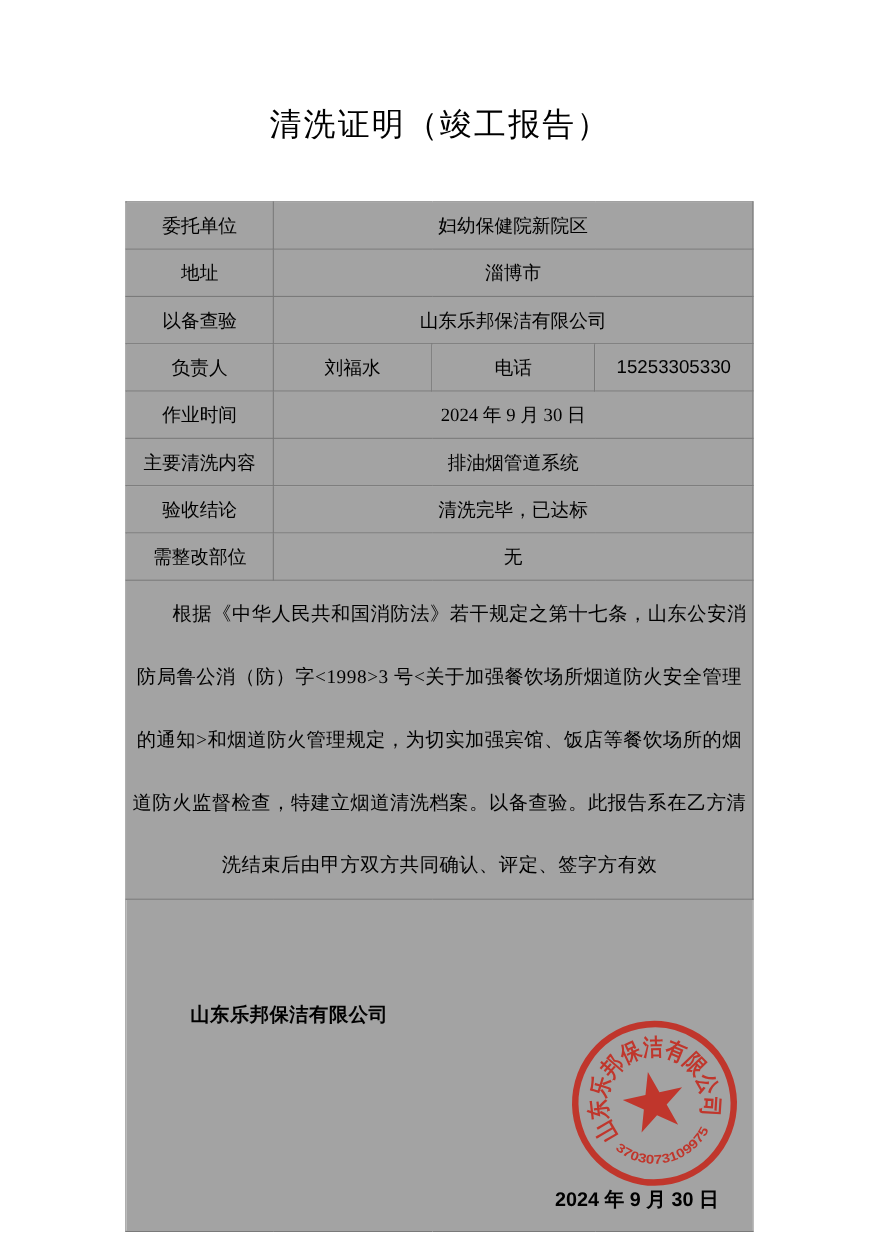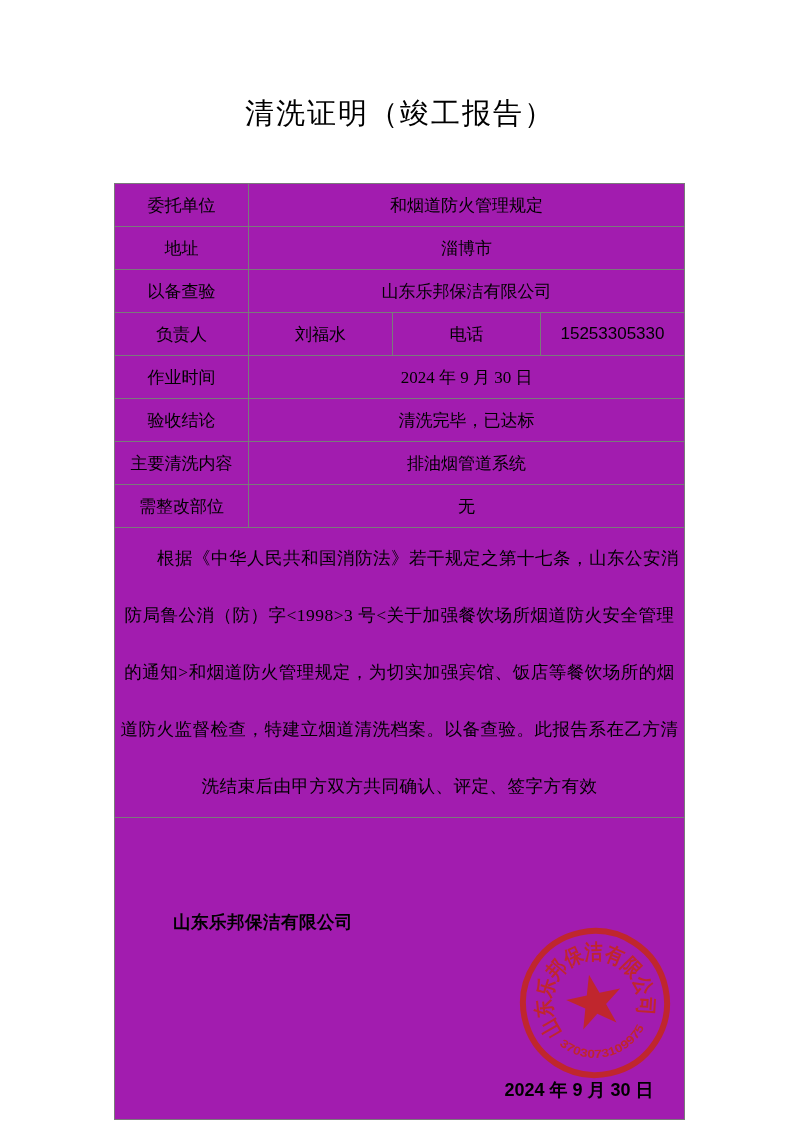--- a/index.html
+++ b/index.html
@@ -28,21 +28,21 @@
     width: 570px;
     border-collapse: collapse;
     table-layout: fixed;
   }
   table.cert td {
     border: 1px solid var(--border-color);
     text-align: center;
     vertical-align: middle;
     font-size: 17px;
     padding: 2px 4px;
-    background: #a21caf;
+    background: #a3a3a3;
   }
   tr.data-row { height: 43px; }
   td.num {
     font-family: "Liberation Sans", "DejaVu Sans", sans-serif;
     font-size: 19px;
   }
   tr.notes-row { height: 203px; }
   td.notes {
     text-align: justify;
     vertical-align: top;
@@ -103,47 +103,47 @@
   <table class="cert">
     <colgroup>
       <col style="width:134px">
         <col style="width:144px">
         <col style="width:148px">
         <col style="width:144px">
     </colgroup>
     <tbody>
       <tr class="data-row">
         <td>委托单位</td>
-        <td colspan="3">和烟道防火管理规定</td>
+        <td colspan="3">妇幼保健院新院区</td>
       </tr>
       <tr class="data-row">
         <td>地址</td>
         <td colspan="3">淄博市</td>
       </tr>
       <tr class="data-row">
         <td>以备查验</td>
         <td colspan="3">山东乐邦保洁有限公司</td>
       </tr>
       <tr class="data-row">
         <td>负责人</td>
         <td>刘福水</td>
         <td>电话</td>
         <td class="num">15253305330</td>
       </tr>
       <tr class="data-row">
         <td>作业时间</td>
         <td colspan="3">2024 年 9 月 30 日</td>
       </tr>
       <tr class="data-row">
+        <td>主要清洗内容</td>
+        <td colspan="3">排油烟管道系统</td>
+      </tr>
+      <tr class="data-row">
         <td>验收结论</td>
         <td colspan="3">清洗完毕，已达标</td>
-      </tr>
-      <tr class="data-row">
-        <td>主要清洗内容</td>
-        <td colspan="3">排油烟管道系统</td>
       </tr>
       <tr class="data-row">
         <td>需整改部位</td>
         <td colspan="3">无</td>
       </tr>
       <tr class="notes-row">
         <td colspan="4" class="notes">
           <p>根据《中华人民共和国消防法》若干规定之第十七条，山东公安消防局鲁公消（防）字&lt;1998&gt;3 号&lt;关于加强餐饮场所烟道防火安全管理的通知&gt;和烟道防火管理规定，为切实加强宾馆、饭店等餐饮场所的烟道防火监督检查，特建立烟道清洗档案。以备查验。此报告系在乙方清洗结束后由甲方双方共同确认、评定、签字方有效</p>
         </td>
       </tr>

